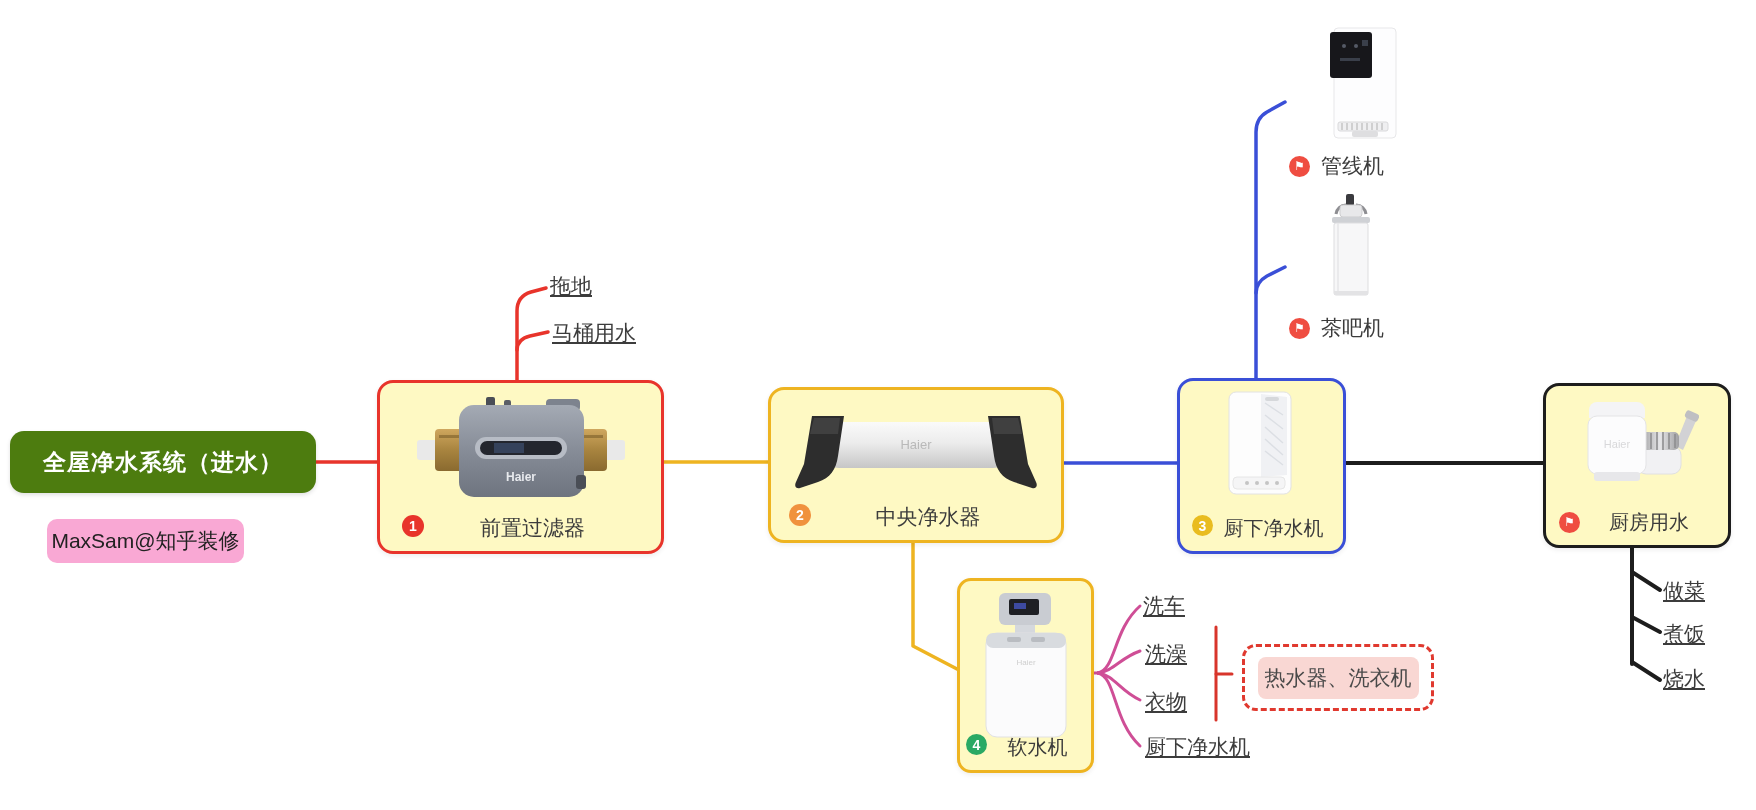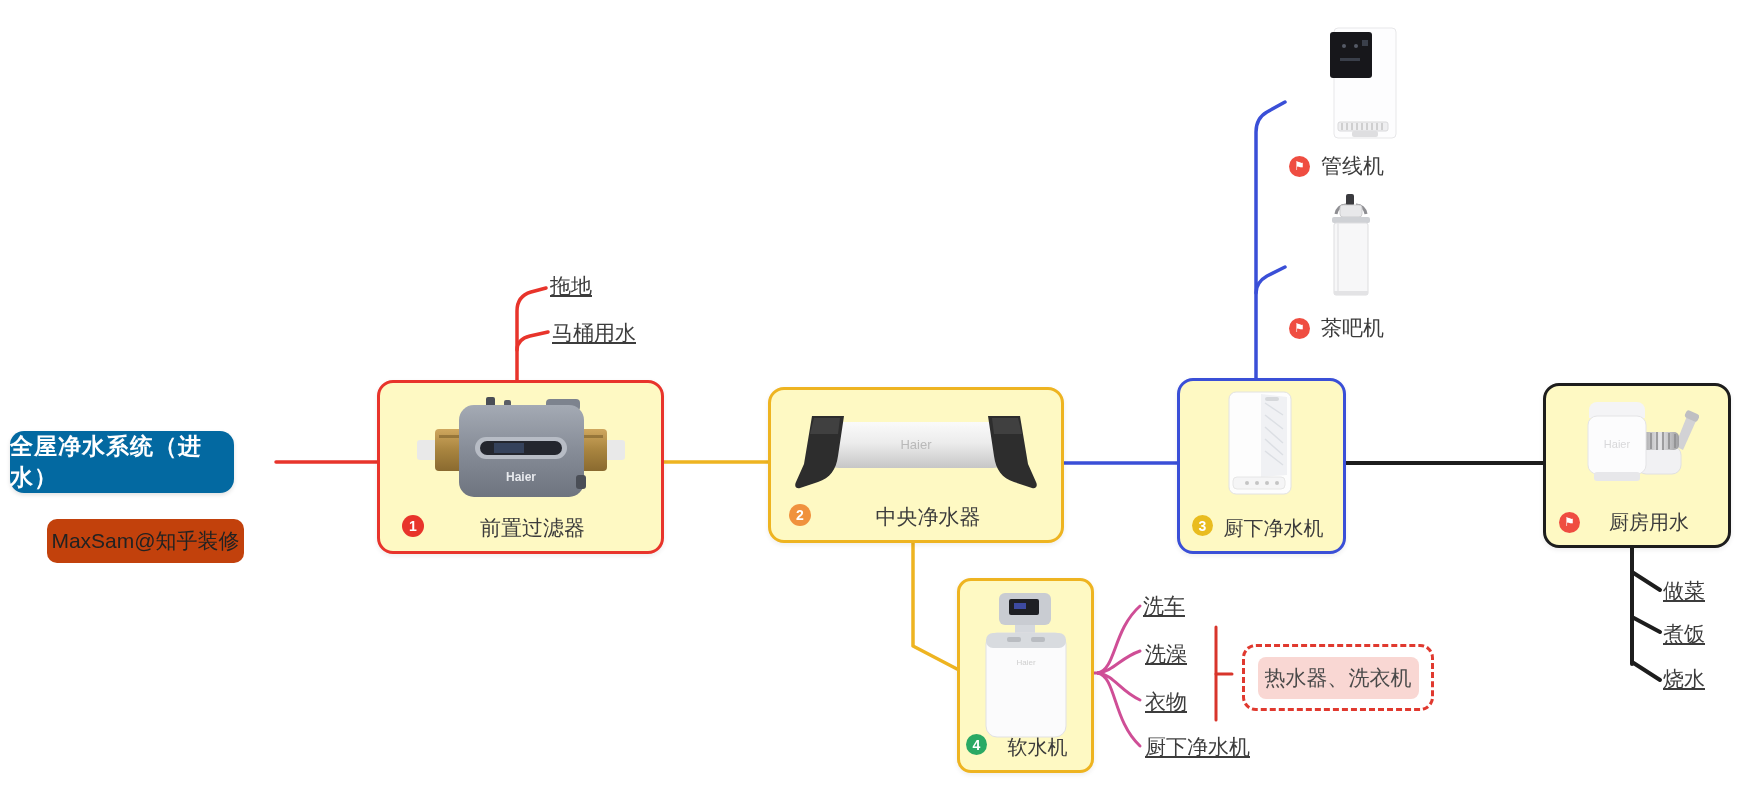--- a/index.html
+++ b/index.html
@@ -4,28 +4,28 @@
 <style>
   html,body { margin:0; padding:0; background:#ffffff; }
   .canvas {
     position:relative; width:1756px; height:810px; background:#ffffff;
     font-family:"Liberation Sans", sans-serif; overflow:hidden;
   }
   svg.connectors { position:absolute; left:0; top:0; }
 
   
   .root-node {
-    position:absolute; left:10px; top:431px; width:224px; height:62px;
-    background:#0369a1; border-radius:14px; color:#fff; font-weight:bold;
+    position:absolute; left:10px; top:431px; width:306px; height:62px;
+    background:#4d7c0f; border-radius:14px; color:#fff; font-weight:bold;
     font-size:23px; display:flex; align-items:center; justify-content:center;
     letter-spacing:1px; box-shadow:0 2px 4px rgba(0,0,0,.12);
   }
   .watermark {
     position:absolute; left:47px; top:519px; width:197px; height:44px;
-    background:#c2410c; border-radius:10px; color:#222; font-size:21px;
+    background:#f9a8d4; border-radius:10px; color:#222; font-size:21px;
     display:flex; align-items:center; justify-content:center;
   }
 
   
   .node {
     position:absolute; background:#fef9c3; border-radius:16px;
     box-shadow:0 2px 5px rgba(0,0,0,.07);
   }
   .node .product { position:absolute; left:50%; transform:translateX(-50%); }
   .node-footer {

